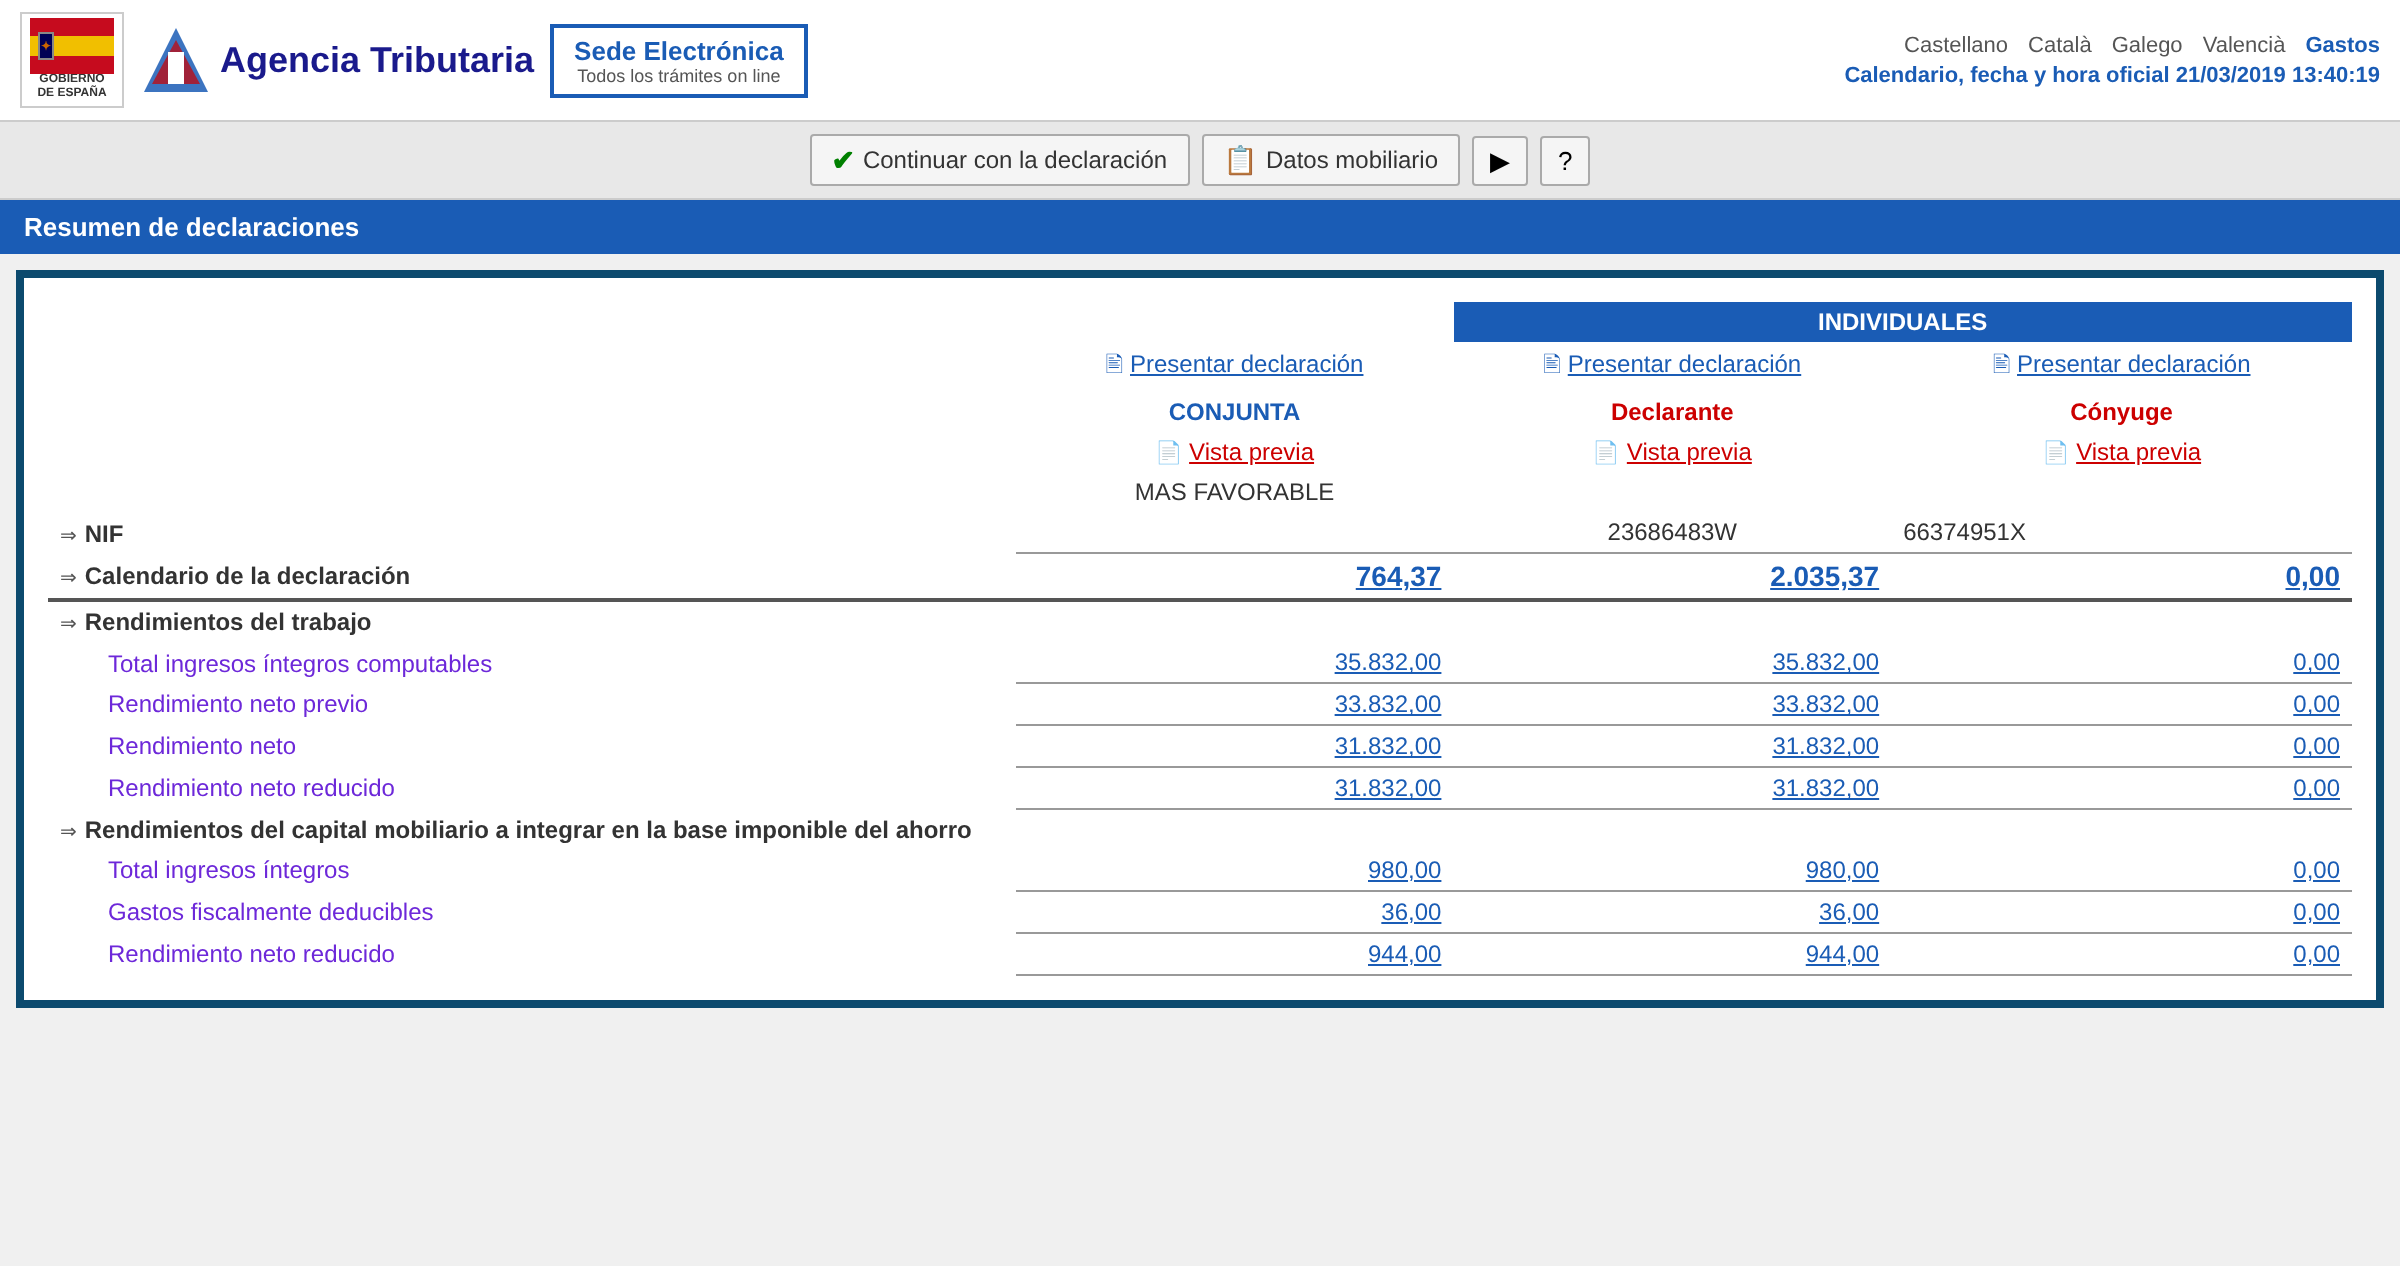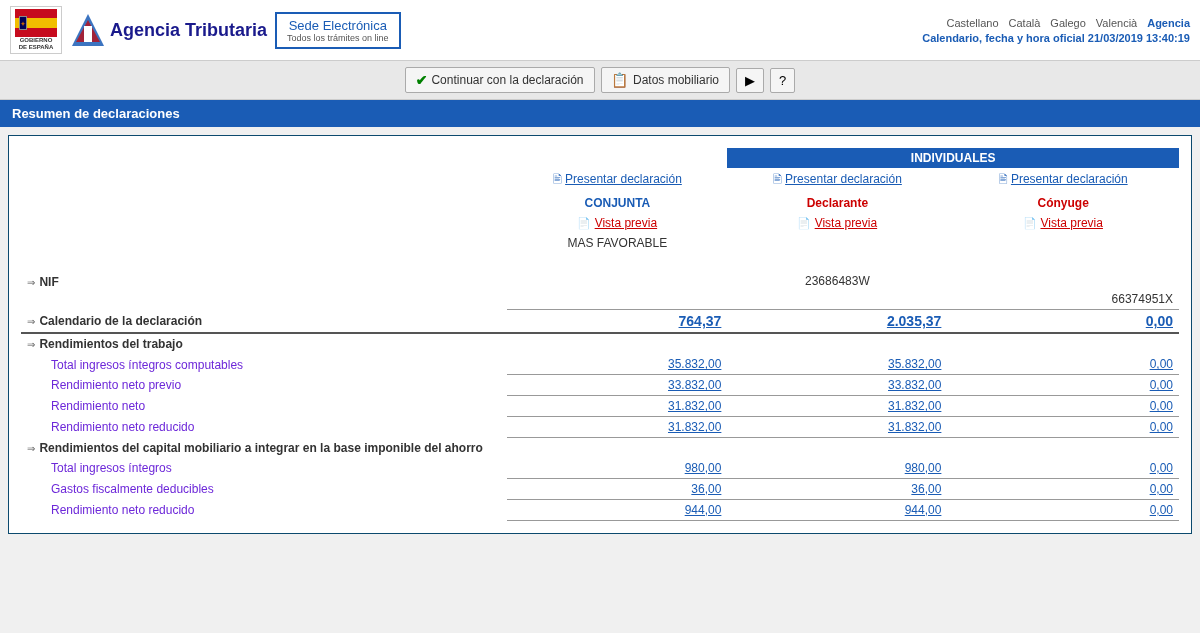--- a/index.html
+++ b/index.html
@@ -5,40 +5,40 @@
     * { margin: 0; padding: 0; box-sizing: border-box; }
     body { font-family: Arial, Helvetica, sans-serif; font-size: 12px; background: #f0f0f0; color: #333; }
 
     
     #header { background: #fff; border-bottom: 1px solid #ccc; padding: 6px 10px; display: flex; align-items: center; justify-content: space-between; }
     #header-left { display: flex; align-items: center; gap: 8px; }
     .gov-logo { display: flex; align-items: center; gap: 4px; }
     .at-logo { display: flex; align-items: center; gap: 4px; }
     .at-name { font-size: 18px; font-weight: bold; color: #1a1a8c; }
     .sede-box { border: 2px solid #1a5cb5; padding: 4px 10px; text-align: center; background: #fff; }
-    .sede-title { font-size: 13px; color: #1a5cb5; font-weight: normal; }
+    .sede-title { font-size: 13px; color: #1a5cb5; font-weight: bold; }
     .sede-sub { font-size: 9px; color: #555; }
 
     #header-right { text-align: right; }
     .lang-links { display: flex; gap: 10px; justify-content: flex-end; margin-bottom: 3px; }
     .lang-link { color: #555; text-decoration: none; font-size: 11px; cursor: pointer; }
     .lang-link.active { color: #1a5cb5; font-weight: bold; }
     .date-line { color: #1a5cb5; font-weight: bold; font-size: 11px; }
 
     
     #toolbar { background: #e8e8e8; border-bottom: 1px solid #ccc; padding: 6px; display: flex; align-items: center; justify-content: center; gap: 6px; }
     .toolbar-btn { display: flex; align-items: center; gap: 4px; padding: 4px 10px; background: #f5f5f5; border: 1px solid #aaa; cursor: pointer; font-size: 12px; color: #333; border-radius: 2px; }
     .toolbar-btn .btn-icon { font-size: 14px; }
     .toolbar-btn-small { padding: 4px 8px; background: #f5f5f5; border: 1px solid #aaa; cursor: pointer; font-size: 13px; border-radius: 2px; }
 
     
     #section-title { background: #1a5cb5; color: #fff; padding: 6px 12px; font-size: 13px; font-weight: bold; }
 
     
-    #main { background: #fff; margin: 8px; border: 1px solid #0c4a6e; padding: 12px; }
+    #main { background: #fff; margin: 8px; border: 4px solid #0c4a6e; padding: 12px; }
 
     
     .declarations-table { width: 100%; border-collapse: collapse; }
     .declarations-table td, .declarations-table th { padding: 3px 6px; vertical-align: middle; }
 
     
     .col-individuales { background: #1a5cb5; color: #fff; text-align: center; font-weight: bold; font-size: 12px; padding: 4px; }
     .col-conjunta { color: #1a5cb5; font-weight: bold; text-align: center; font-size: 12px; }
     .col-declarante { color: #c00; font-weight: bold; text-align: center; font-size: 12px; }
     .col-conyuge { color: #c00; font-weight: bold; text-align: center; font-size: 12px; }
@@ -93,21 +93,21 @@
       <div class="sede-sub">Todos los trámites on line</div>
     </div>
   </div>
 
   <div id="header-right">
     <div class="lang-links">
       <span class="lang-link">Castellano</span>
       <span class="lang-link">Català</span>
       <span class="lang-link">Galego</span>
       <span class="lang-link">Valencià</span>
-      <span class="lang-link active">Agencia</span>
+      <span class="lang-link active">Gastos</span>
     </div>
     <div class="date-line">Calendario, fecha y hora oficial 21/03/2019 13:40:19</div>
   </div>
 </div>
 
 <div id="toolbar">
   <button class="toolbar-btn">
     <span class="btn-icon check-green">✔</span>
     <span>Continuar con la declaración</span>
   </button>
@@ -185,21 +185,21 @@
       </tr>
     </thead>
     <tbody id="table-body">
     <tr>
           <td><span class="arrow-icon">⇒</span><span class="row-label-bold">NIF</span></td>
           <td style="text-align: right; border-bottom: 1px solid rgb(153, 153, 153);"></td>
           <td style="text-align: center; border-bottom: 1px solid rgb(153, 153, 153); margin-top: 28px;">
             <span style="color:#333;text-align:center;display:block;">23686483W</span>
           </td>
           <td style="text-align: center; border-bottom: 1px solid rgb(153, 153, 153);">
-            <span style="color:#333;text-align:right;display:block;margin-top:36px;">66374951X</span>
+            <span style="color:#333;text-align:left;display:block;">66374951X</span>
           </td>
         </tr>
         <tr style="border-bottom: 2px solid rgb(85, 85, 85);">
           <td><span class="arrow-icon">⇒</span><span class="row-label-bold">Calendario de la declaración</span></td>
           <td style="text-align: right; border-bottom: 2px solid rgb(85, 85, 85);"><span style="color:#1a5cb5;text-decoration:underline;font-weight:bold;font-size:14px;">764,37</span></td>
           <td style="text-align: right; border-bottom: 2px solid rgb(85, 85, 85);"><span style="color:#1a5cb5;text-decoration:underline;font-weight:bold;font-size:14px;">2.035,37</span></td>
           <td style="text-align: right; border-bottom: 2px solid rgb(85, 85, 85);"><span style="color:#1a5cb5;text-decoration:underline;font-weight:bold;font-size:14px;">0,00</span></td>
         </tr>
         <tr>
           <td><span class="arrow-icon">⇒</span><span class="row-label-bold">Rendimientos del trabajo</span></td>

